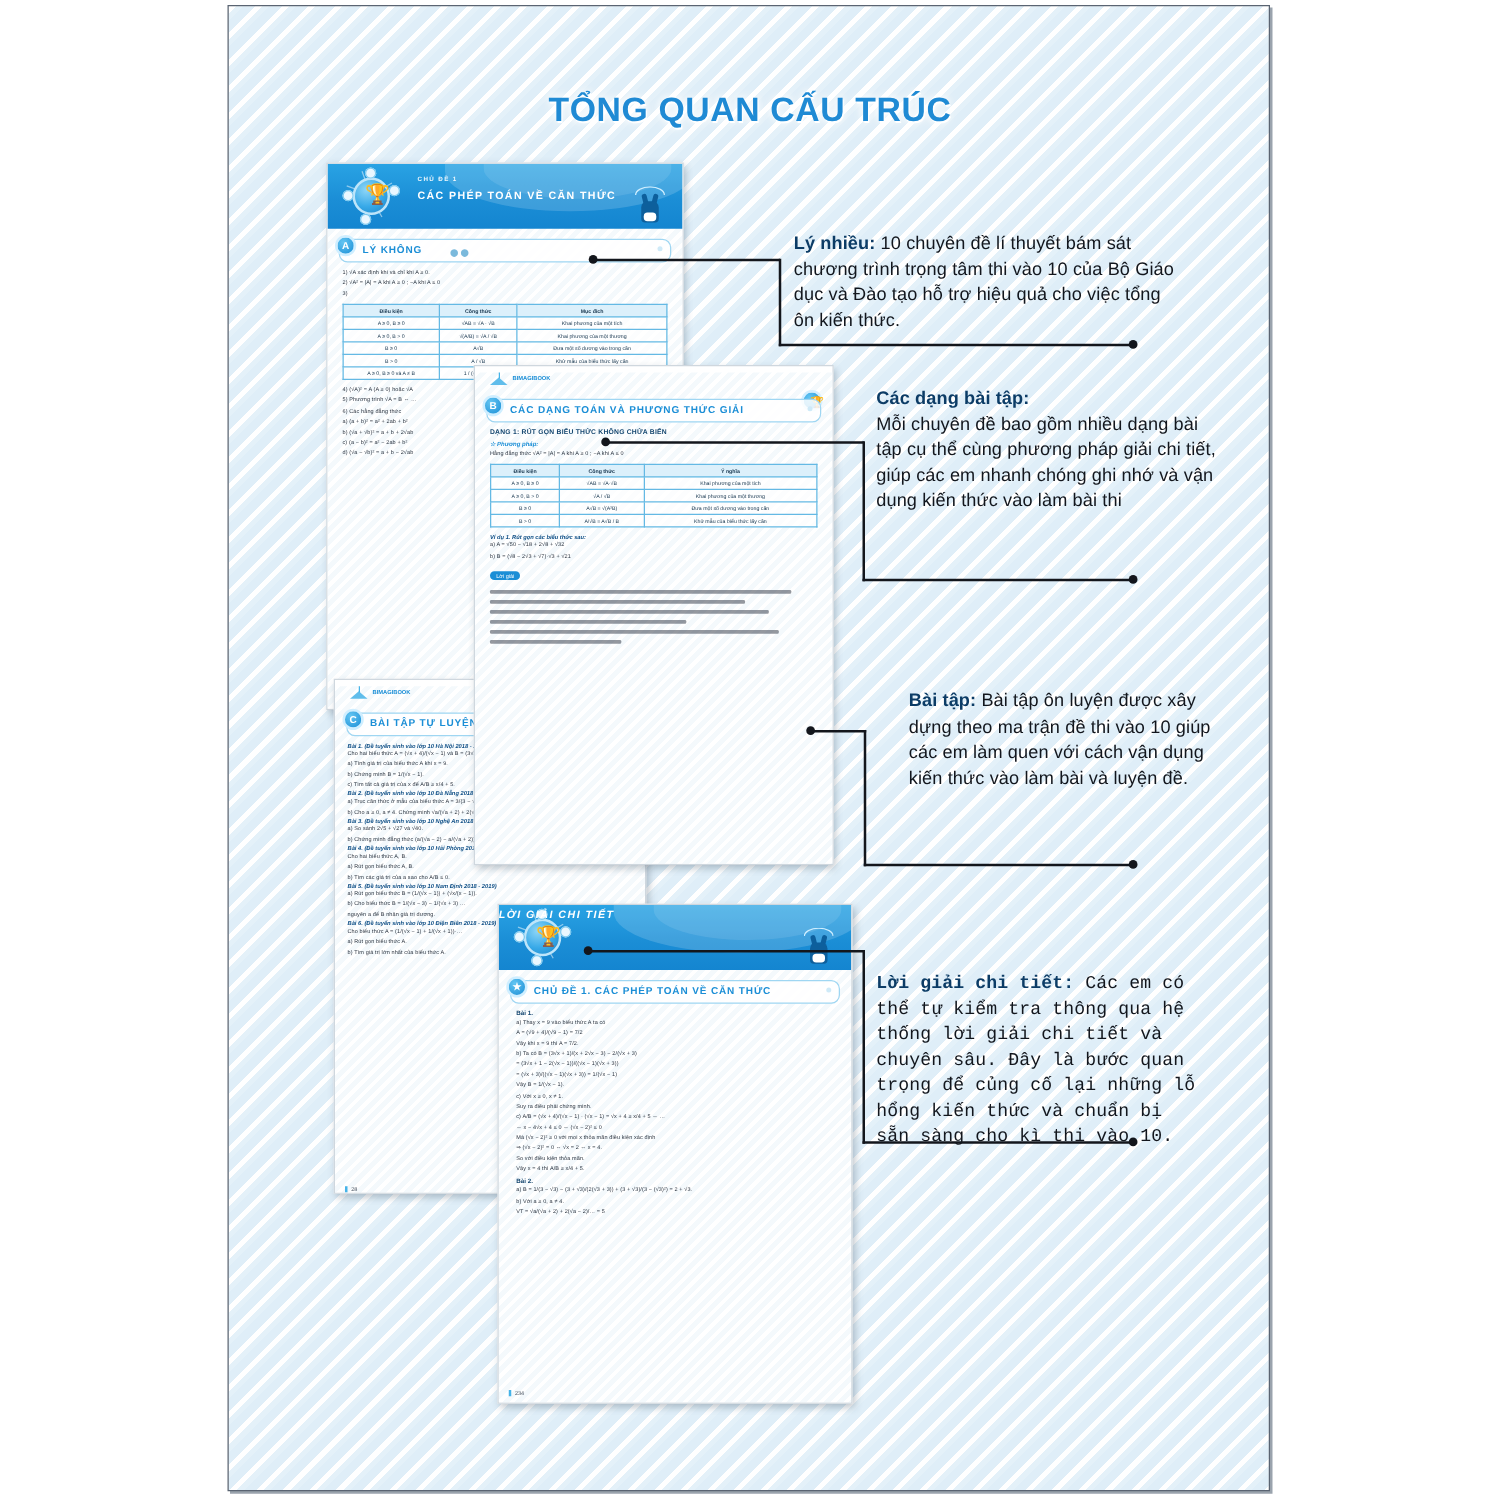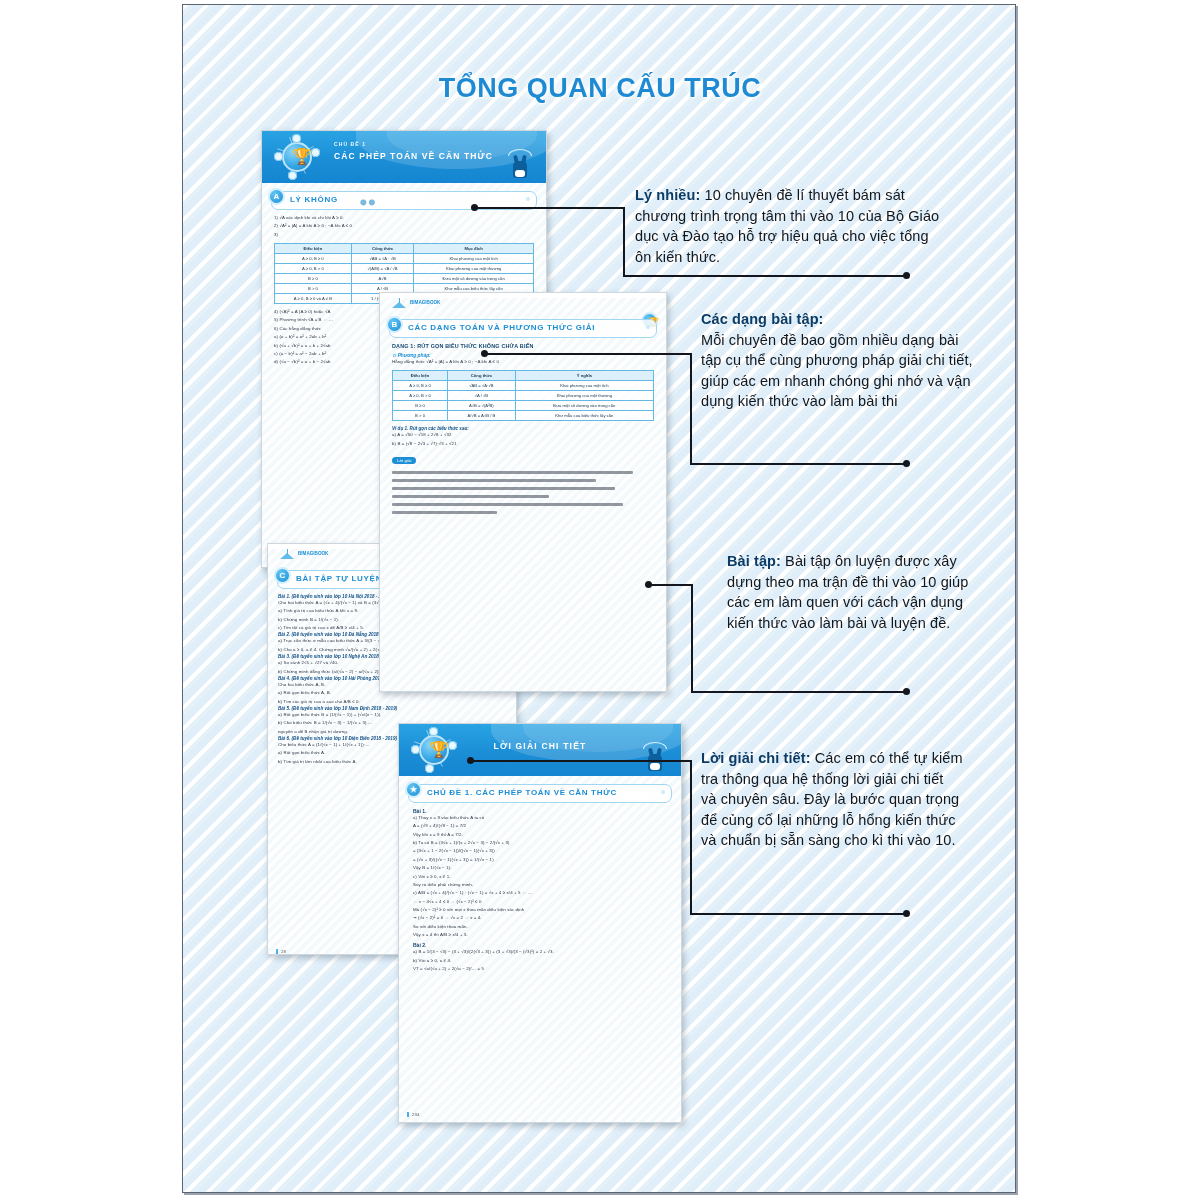--- a/index.html
+++ b/index.html
@@ -86,22 +86,22 @@
   .emblem .node { position:absolute; width:9px; height:9px; border-radius:50%;
     background:#eaf7ff; box-shadow:0 0 0 1px #7cc9ef inset; }
   .emblem .n1{left:18px;top:0px;} .emblem .n2{left:0px;top:18px;}
   .emblem .n3{left:37px;top:14px;} .emblem .n4{left:14px;top:37px;}
   .emblem .spoke { position:absolute; left:22px; top:22px; width:20px; height:1px;
     background:rgba(255,255,255,.5); transform-origin:0 0; }
 
   .banner-text { position:absolute; left:72px; top:10px; color:#fff; }
   .banner-sub { font-size:5px; letter-spacing:1.1px; font-weight:700; opacity:.92;}
   .banner-main { font-size:8.5px; letter-spacing:1.1px; font-weight:700; margin-top:4px;}
-  .banner-center { position:absolute; left:0; top:17px; width:100%; text-align:center;
-    color:#fff; font-size:8.5px; font-weight:700; letter-spacing:1.2px; }
+  .banner-center { position:absolute; left:0; top:2px; width:100%; 
+    color:#fff; font-size:8.5px; font-weight:700; letter-spacing:1.2px;font-style:italic; }
   .mascot { position:absolute; right:16px; bottom:2px; width:20px; height:30px; }
   .mascot .lamp { position:absolute; left:-2px; top:-2px; width:24px; height:7px;
     border-radius:50% 50% 0 0 / 100% 100% 0 0;
     border:1.5px solid #cfeeff; border-bottom:none; }
   .mascot .body { position:absolute; left:3px; top:10px; width:14px; height:17px;
     background:#0d5f9c; border-radius:5px 5px 3px 3px; }
   .mascot .ear1,.mascot .ear2 { position:absolute; top:4px; width:4px; height:9px;
     background:#0d5f9c; border-radius:3px; }
   .mascot .ear1{left:4px; transform:rotate(-14deg);}
   .mascot .ear2{left:12px; transform:rotate(14deg);}
@@ -487,18 +487,18 @@
     </div>
 
     <div class="callout" style="left:518px; top:304px; width:272px;">
       <div class="ct"><b>Các dạng bài tập:</b><br><span>Mỗi chuyên đề bao gồm nhiều dạng bài tập cụ thể cùng phương pháp giải chi tiết, giúp các em nhanh chóng ghi nhớ và vận dụng kiến thức vào làm bài thi</span></div>
     </div>
 
     <div class="callout" style="left:518px; top:546px; width:262px;margin-left:26px;">
       <div class="ct"><b>Bài tập:</b><span> Bài tập ôn luyện được xây dựng theo ma trận đề thi vào 10 giúp các em làm quen với cách vận dụng kiến thức vào làm bài và luyện đề.</span></div>
     </div>
 
-    <div class="callout" style="left:518px; top:743px; width:262px;">
+    <div class="callout" style="left:518px; top:772px; width:262px;font-family:Liberation Mono, monospace;">
       <div class="ct"><b>Lời giải chi tiết:</b><span> Các em có thể tự kiểm tra thông qua hệ thống lời giải chi tiết và chuyên sâu. Đây là bước quan trọng để củng cố lại những lỗ hổng kiến thức và chuẩn bị sẵn sàng cho kì thi vào 10.</span></div>
     </div>
 
   </div>
 </div>
 
 </body></html>

